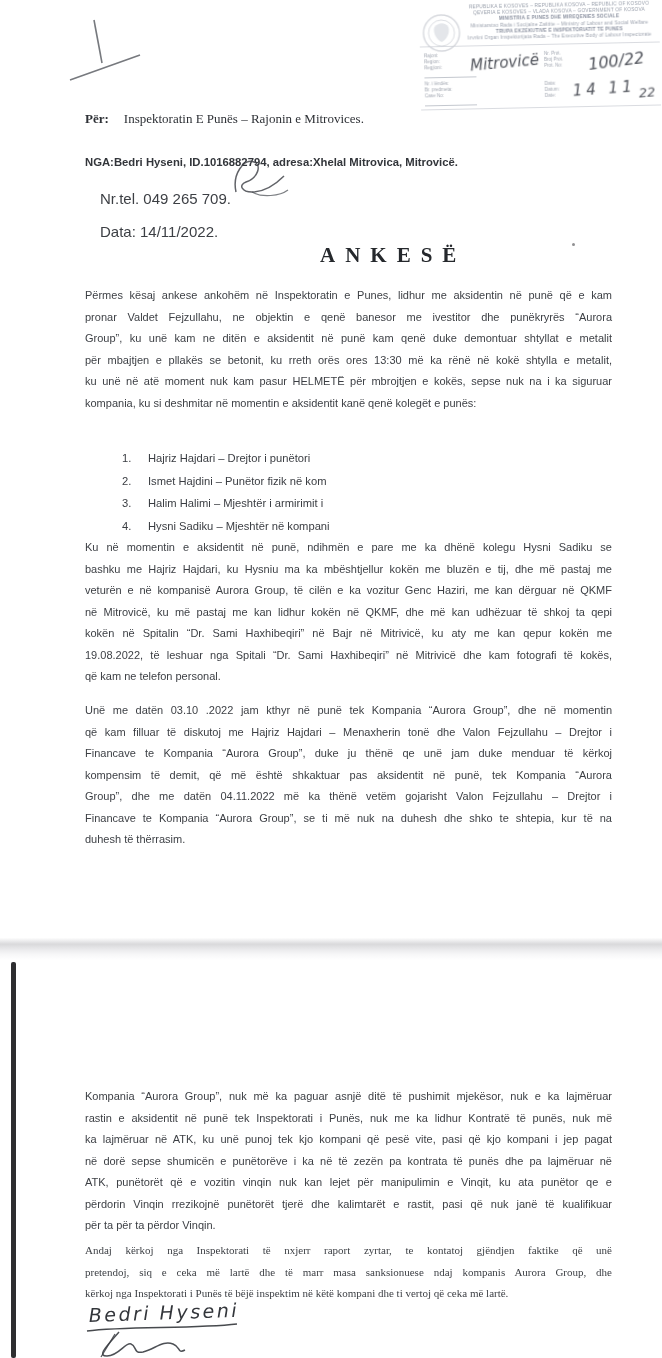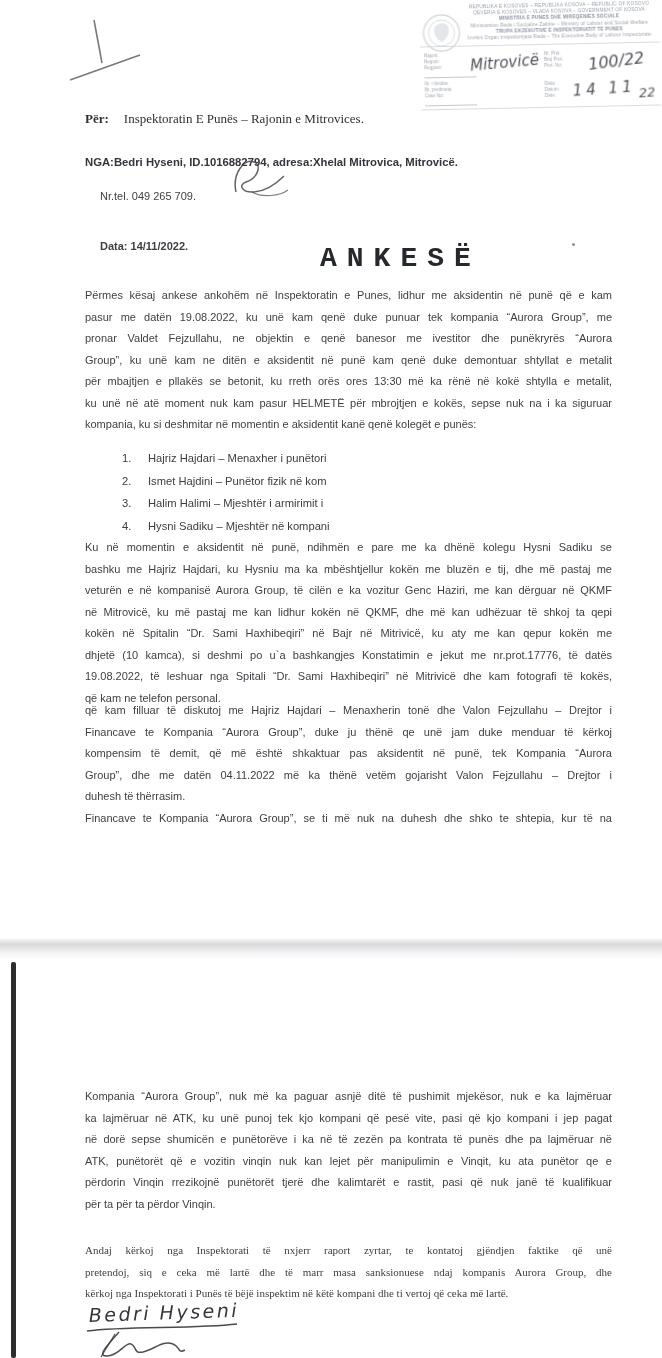--- a/index.html
+++ b/index.html
@@ -13,24 +13,24 @@
 
   
   .para { width: 527px; font-size: 11px; line-height: 21.5px; color:#3c3f44; }
   .ln { text-align: justify; text-align-last: justify; -moz-text-align-last: justify; white-space: normal; }
   .ln-last { text-align-last: left; -moz-text-align-last: left; }
 
   
   .to-line { font-family:"Liberation Serif", serif; font-size: 13px; color:#2e3136; }
   .to-line .lbl { font-weight: bold; margin-right: 15px; }
   .from-line { font-size: 11.3px; font-weight: bold; color:#33363b; }
-  .plain-line { font-size: 11px; color:#3c3f44;padding-left:15px; }
+  .plain-line { font-size: 15px; color:#3c3f44;padding-left:15px; }
   .doc-title {
-    font-family:Liberation Mono, monospace; font-weight: bold;
-    font-size: 28px; letter-spacing: 10px; color:#25282c;
+    font-family:Liberation Serif, serif; font-weight: bold;
+    font-size: 21px; letter-spacing: 10px; color:#25282c;
   }
 
   
   .stamp { width: 240px; transform: rotate(-1.2deg); filter: blur(0.3px); }
   .stamp-head { text-align:center; color:#9ba1ad; }
   .stamp-head div { font-size: 4.8px; line-height: 6.2px; letter-spacing: 0.2px; white-space: nowrap; overflow:hidden; }
   .stamp-head .strong { color:#8b91a0; font-weight:bold; }
   .stamp-rule { height:0; border-top: 1px solid #c9ccd3; opacity:.7; }
   .stamp-fields { position: relative; height: 62px; color:#a3a8b2; }
   .flabel div { font-size: 4.6px; line-height: 6px; white-space: nowrap; }
@@ -117,39 +117,38 @@
 <div class="abs from-line" style="left:85px; top:156px;">
   <span>NGA:</span><span>Bedri Hyseni, ID.1016882794, adresa:Xhelal Mitrovica, Mitrovicë.</span>
 </div>
 
 <svg class="abs" style="left:222px; top:152px;" width="95" height="58">
   <path d="M14,40 C10,22 22,6 32,10 C40,13 36,26 24,30 C16,33 20,40 30,40 C44,40 56,30 62,24" fill="none" stroke="#45484e" stroke-width="1.5" opacity="0.85"></path>
   <path d="M30,40 C40,46 58,44 66,38" fill="none" stroke="#45484e" stroke-width="1.2" opacity="0.7"></path>
 </svg>
 
 <div class="abs plain-line" style="left:85px; top:190px;">Nr.tel. 049 265 709.</div>
-<div class="abs plain-line" style="left:85px; top:240px;font-weight:bold;">Data: 14/11/2022.</div>
+<div class="abs plain-line" style="left:85px; top:223px;">Data: 14/11/2022.</div>
 
 <div class="abs doc-title" style="left:320px; top:243px;">ANKESË</div>
 <div class="abs title-dot" style="left:572px; top:243px;"></div>
 
 <div class="abs para" style="left:85px; top:285px;">
   <div class="ln">Përmes kësaj ankese ankohëm në Inspektoratin e Punes, lidhur me aksidentin në punë që e kam</div>
-  <div class="ln">pasur me datën 19.08.2022, ku unë kam qenë duke punuar tek kompania “Aurora Group”, me</div>
   <div class="ln">pronar Valdet Fejzullahu, ne objektin e qenë banesor me ivestitor dhe punëkryrës “Aurora</div>
   <div class="ln">Group”, ku unë kam ne ditën e aksidentit në punë kam qenë duke demontuar shtyllat e metalit</div>
   <div class="ln">për mbajtjen e pllakës se betonit, ku rreth orës ores 13:30 më ka rënë në kokë shtylla e metalit,</div>
   <div class="ln">ku unë në atë moment nuk kam pasur HELMETË për mbrojtjen e kokës, sepse nuk na i ka siguruar</div>
   <div class="ln ln-last">kompania, ku si deshmitar në momentin e aksidentit kanë qenë kolegët e punës:</div>
 </div>
 
 <div class="abs" style="left:122px; top:447px;">
   <div class="wit-row">
     <span class="wit-num">1.</span>
-    <span>Hajriz Hajdari – Menaxher i punëtori</span>
+    <span>Hajriz Hajdari – Drejtor i punëtori</span>
   </div>
   <div class="wit-row">
     <span class="wit-num">2.</span>
     <span>Ismet Hajdini – Punëtor fizik në kom</span>
   </div>
   <div class="wit-row">
     <span class="wit-num">3.</span>
     <span>Halim Halimi – Mjeshtër i armirimit i</span>
   </div>
   <div class="wit-row">
@@ -157,39 +156,40 @@
     <span>Hysni Sadiku – Mjeshtër në kompani</span>
   </div>
 </div>
 
 <div class="abs para" style="left:85px; top:537px;">
   <div class="ln">Ku në momentin e aksidentit në punë, ndihmën e pare me ka dhënë kolegu Hysni Sadiku se</div>
   <div class="ln">bashku me Hajriz Hajdari, ku Hysniu ma ka mbështjellur kokën me bluzën e tij, dhe më pastaj me</div>
   <div class="ln">veturën e në kompanisë Aurora Group, të cilën e ka vozitur Genc Haziri, me kan dërguar në QKMF</div>
   <div class="ln">në Mitrovicë, ku më pastaj me kan lidhur kokën në QKMF, dhe më kan udhëzuar të shkoj ta qepi</div>
   <div class="ln">kokën në Spitalin “Dr. Sami Haxhibeqiri” në Bajr në Mitrivicë, ku aty me kan qepur kokën me</div>
-  <div class="ln">dhjetë (10 kamca), si deshmi po u`a bashkangjes Konstatimin e jekut me nr.prot.17776, të datës</div>
   <div class="ln">19.08.2022, të leshuar nga Spitali “Dr. Sami Haxhibeqiri” në Mitrivicë dhe kam fotografi të kokës,</div>
   <div class="ln ln-last">që kam ne telefon personal.</div>
 </div>
 
 <div class="abs para" style="left:85px; top:700px;">
+  <div class="ln">Unë me datën 03.10 .2022 jam kthyr në punë tek Kompania “Aurora Group”, dhe në momentin</div>
   <div class="ln">që kam filluar të diskutoj me Hajriz Hajdari – Menaxherin tonë dhe Valon Fejzullahu – Drejtor i</div>
   <div class="ln">Financave te Kompania “Aurora Group”, duke ju thënë qe unë jam duke menduar të kërkoj</div>
   <div class="ln">kompensim të demit, që më është shkaktuar pas aksidentit në punë, tek Kompania “Aurora</div>
   <div class="ln">Group”, dhe me datën 04.11.2022 më ka thënë vetëm gojarisht Valon Fejzullahu – Drejtor i</div>
+  <div class="ln">Financave te Kompania “Aurora Group”, se ti më nuk na duhesh dhe shko te shtepia, kur të na</div>
   <div class="ln ln-last">duhesh të thërrasim.</div>
-  <div class="ln">Financave te Kompania “Aurora Group”, se ti më nuk na duhesh dhe shko te shtepia, kur të na</div>
 </div>
 
 <div class="abs page-break"></div>
 <div class="abs scan-line-left"></div>
 
 <div class="abs para" style="left:85px; top:1086px;">
   <div class="ln">Kompania “Aurora Group”, nuk më ka paguar asnjë ditë të pushimit mjekësor, nuk e ka lajmëruar</div>
+  <div class="ln">rastin e aksidentit në punë tek Inspektorati i Punës, nuk me ka lidhur Kontratë të punës, nuk më</div>
   <div class="ln">ka lajmëruar në ATK, ku unë punoj tek kjo kompani që pesë vite, pasi që kjo kompani i jep pagat</div>
   <div class="ln">në dorë sepse shumicën e punëtorëve i ka në të zezën pa kontrata të punës dhe pa lajmëruar në</div>
   <div class="ln">ATK, punëtorët që e vozitin vinqin nuk kan lejet për manipulimin e Vinqit, ku ata punëtor qe e</div>
   <div class="ln">përdorin Vinqin rrezikojnë punëtorët tjerë dhe kalimtarët e rastit, pasi që nuk janë të kualifikuar</div>
   <div class="ln ln-last">për ta për ta përdor Vinqin.</div>
 </div>
 
 <div class="abs para" style="left:85px; top:1240px;font-family:Liberation Serif, serif;">
   <div class="ln">Andaj kërkoj nga Inspektorati të nxjerr raport zyrtar, te kontatoj gjëndjen faktike që unë</div>
   <div class="ln">pretendoj, siq e ceka më lartë dhe të marr masa sanksionuese ndaj kompanis Aurora Group, dhe</div>

